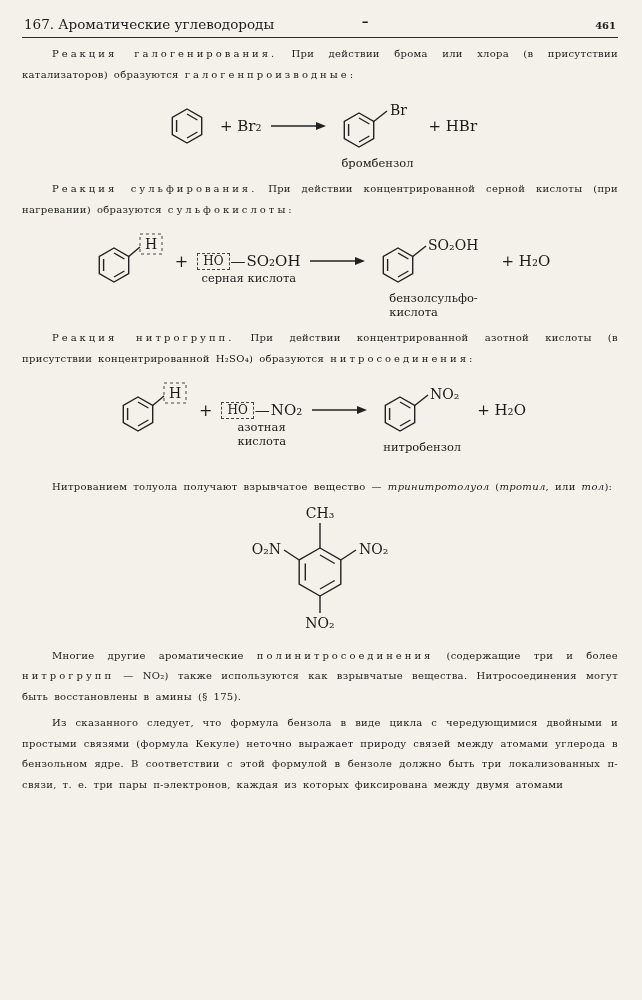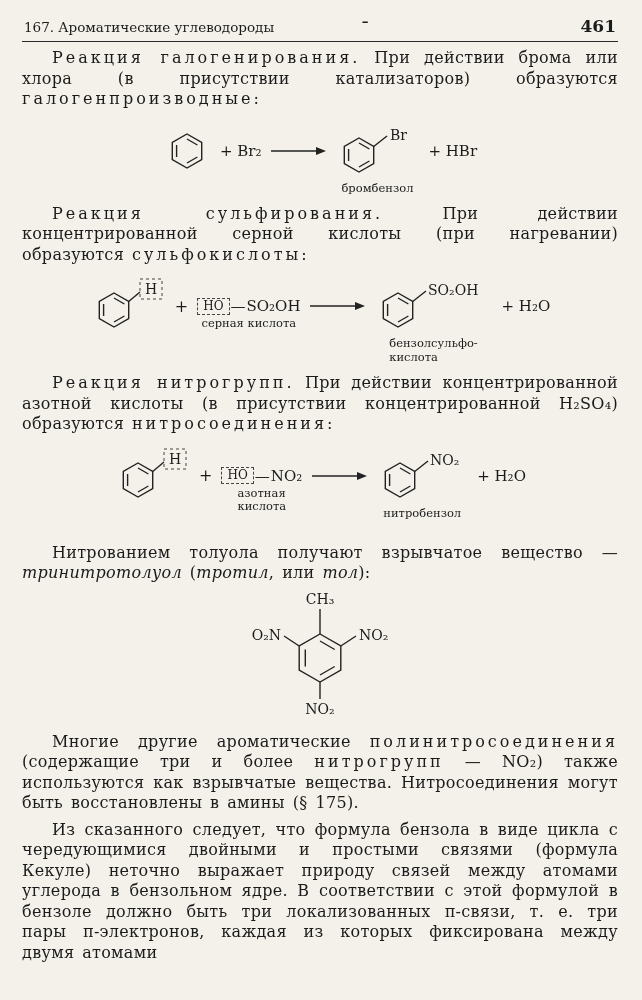--- a/index.html
+++ b/index.html
@@ -13,25 +13,25 @@
   .page { padding:14px 24px 0 22px; }
 
   .header {
     position:relative;
     display:flex; justify-content:space-between; align-items:baseline;
     font-size:13.5px;
     padding:2px 2px 5px 2px;
     border-bottom:1.5px solid #2b2b2b;
     margin-bottom:4px;
   }
-  .header .num { font-weight:bold; font-size:17px; }
+  .header .num { font-weight:bold; font-size:10px; }
   .header .hmark { position:absolute; left:57%; top:-1px; font-weight:bold; }
 
   .para {
-    font-size:16px; line-height:20.5px;
+    font-size:10px; line-height:20.5px;
     text-align:justify; text-indent:30px;
     letter-spacing:0.3px; word-spacing:2.5px;
     margin-top:6px;
   }
   .sp { letter-spacing:3px; }
   .it { font-style:italic; }
 
   .diagram {
     display:flex; align-items:center; justify-content:center;
     gap:9px;

